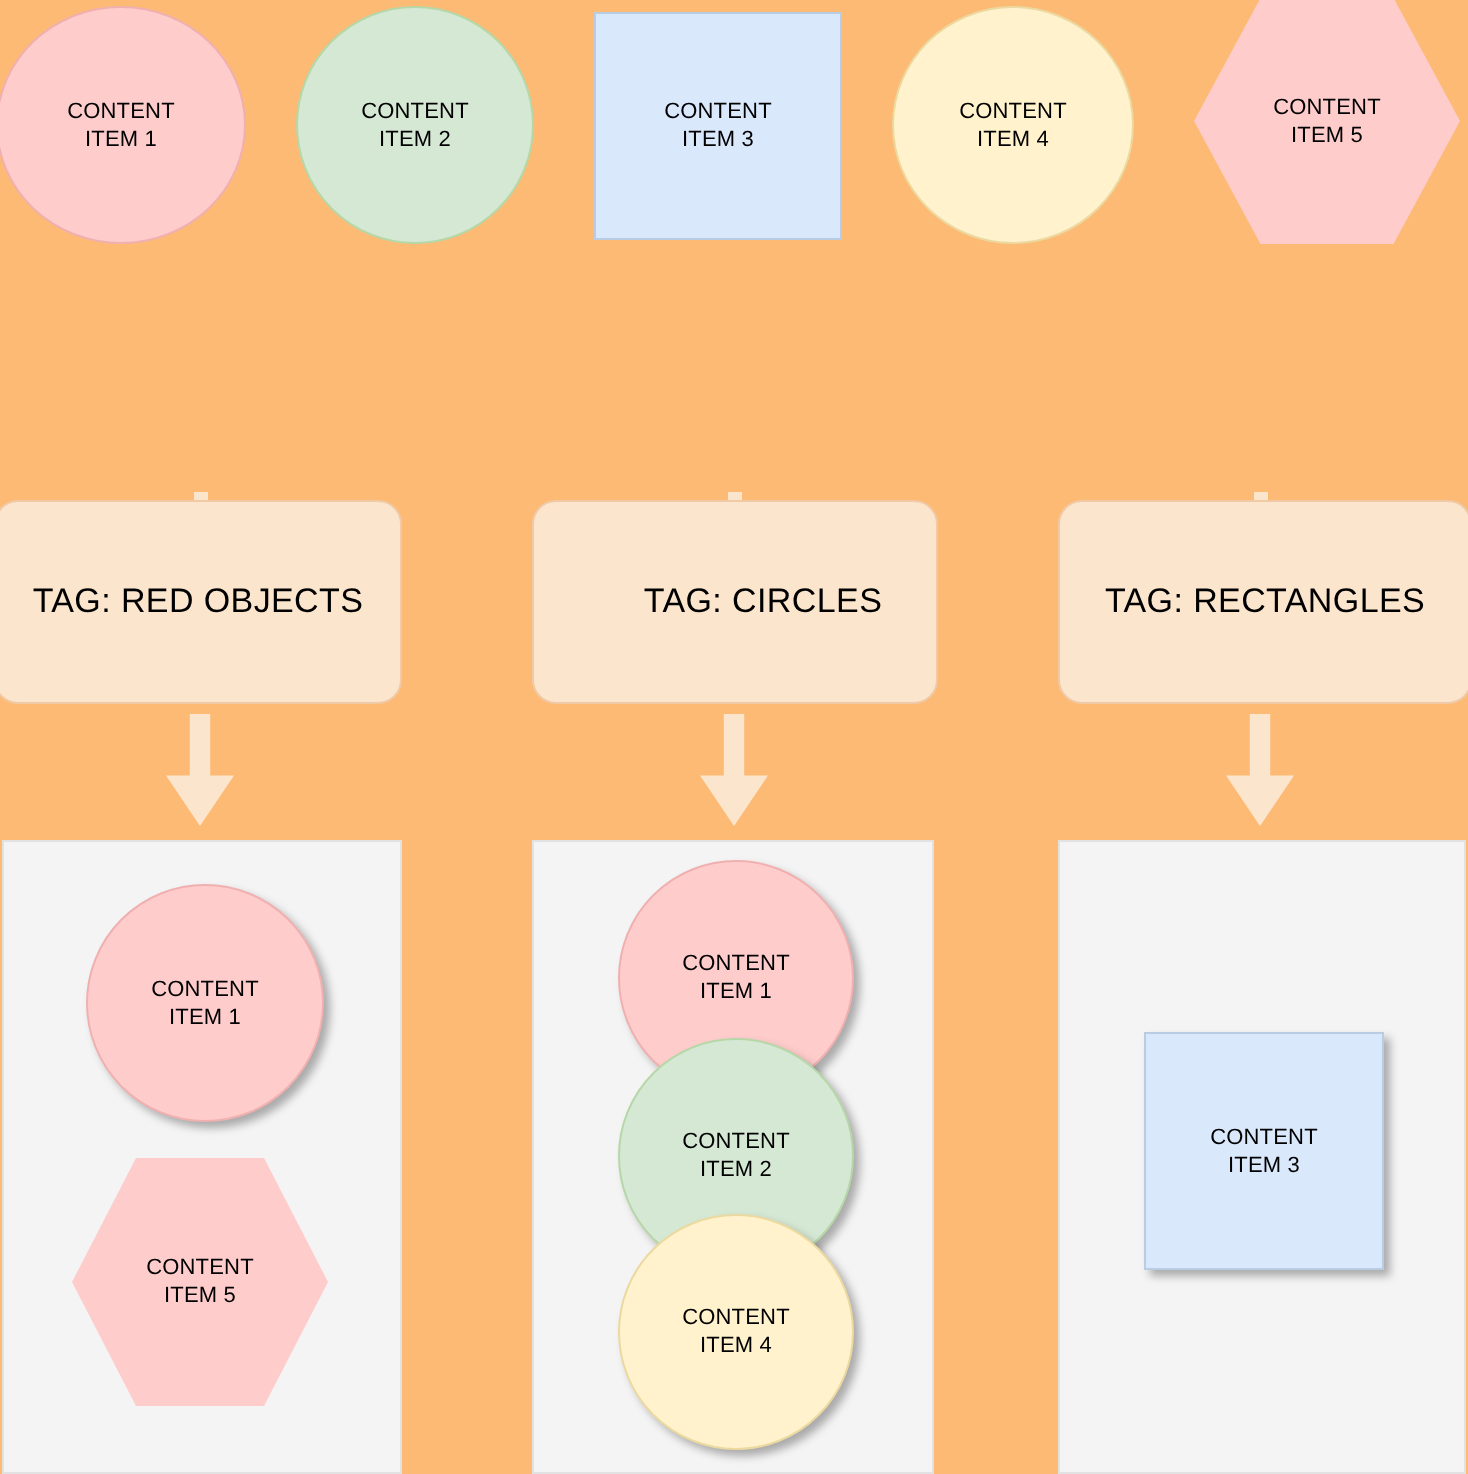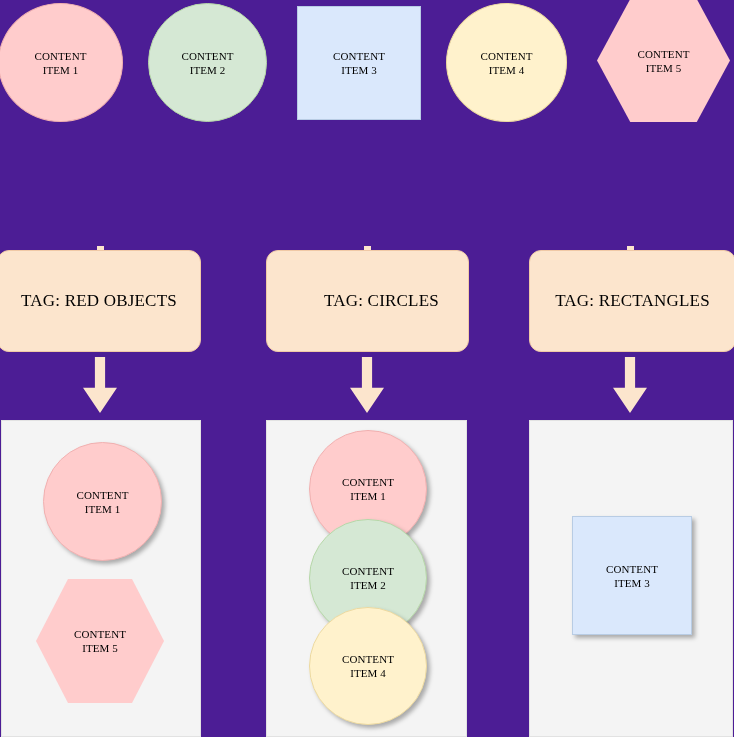--- a/index.html
+++ b/index.html
@@ -4,23 +4,23 @@
 <style>
   html, body {
     margin: 0;
     padding: 0;
     background: #000000;
   }
   #canvas {
     position: relative;
     width: 734px;
     height: 737px;
-    background: #4c1d95;
+    background: #fdba74;
     overflow: hidden;
-    font-family: Liberation Serif, serif;
+    font-family: Liberation Sans, sans-serif;
   }
 
   
   .shape-label {
     position: absolute;
     left: 0;
     right: 0;
     top: 50%;
     transform: translateY(-50%);
     text-align: center;

